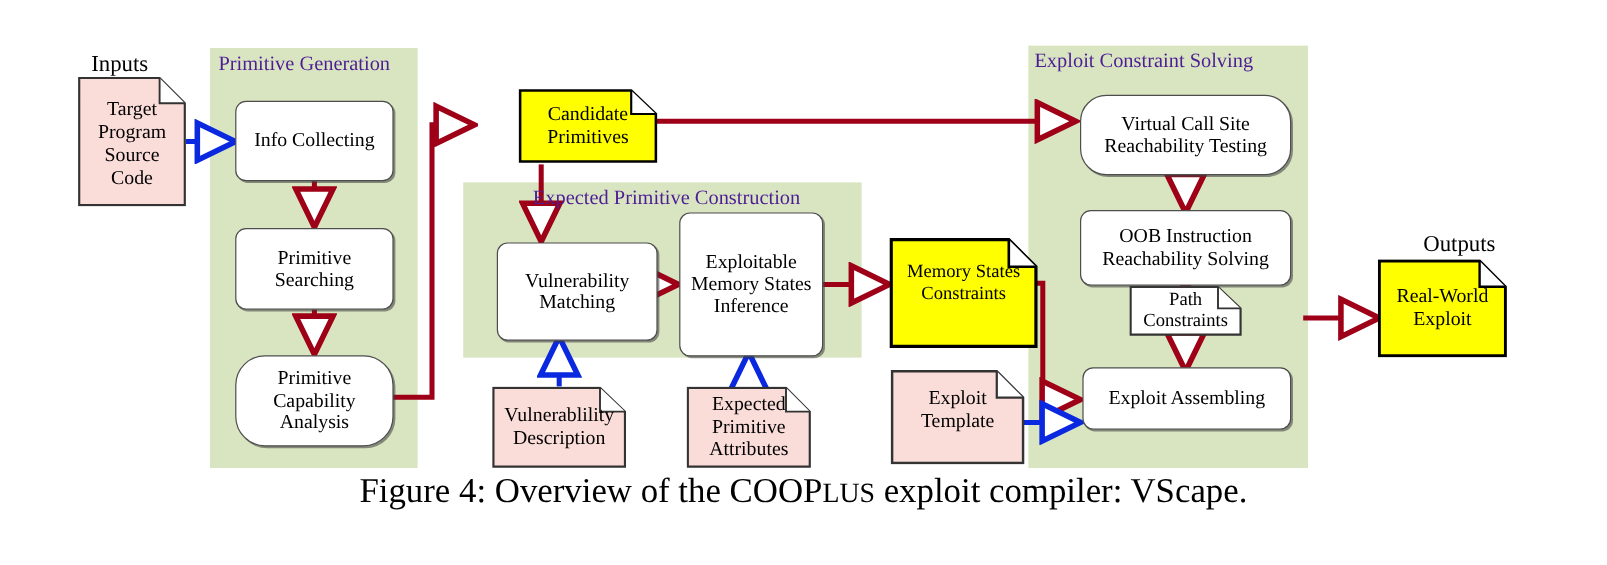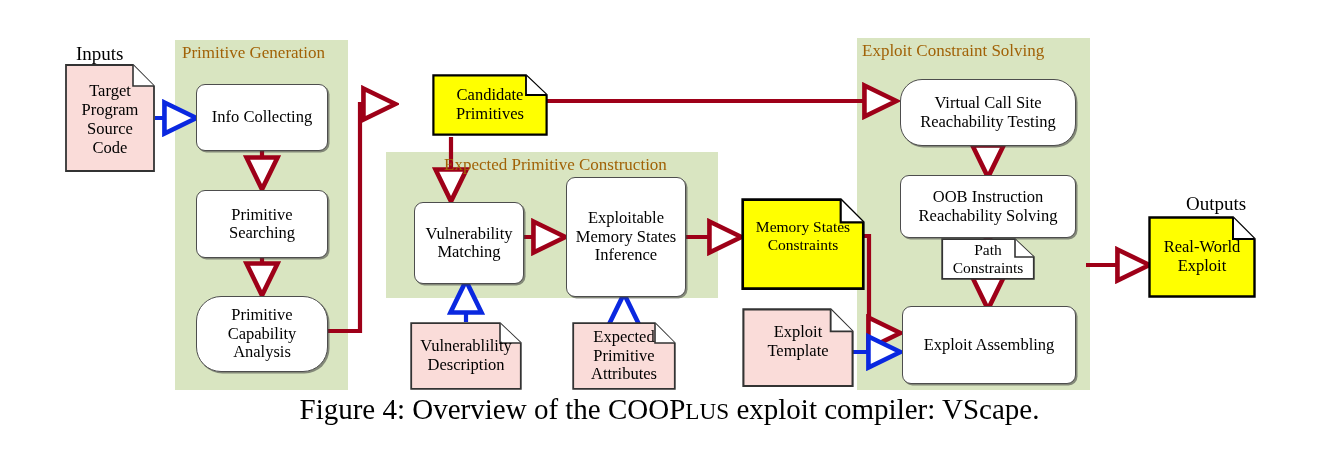--- a/index.html
+++ b/index.html
@@ -20,21 +20,21 @@
     position:absolute;
     background:#d9e5c1;
     z-index:1;
   }
   .panel-title{
     position:absolute;
     z-index:6;
     font-size:17px;
     line-height:1;
     white-space:nowrap;
-    color:#a16207;
+    color:#4c1d95;
     text-align:right;
   }
   
   .pbox{
     position:absolute;
     z-index:5;
     background:#ffffff;
     border:1.6px solid #4d4d4d;
     border-radius:9px;
     box-shadow:1.5px 1.5px 0 rgba(60,60,60,.55);
@@ -232,37 +232,37 @@
   </div>
 
   <div class="pbox" style="left:196px;top:190px;width:132px;height:68px;">
     <span>Primitive Searching</span>
   </div>
 
   <div class="pbox" style="left:196px;top:296px;width:132px;height:76px;border-radius:25px;">
     <span>Primitive Capability Analysis</span>
   </div>
 
-  <div class="pbox" style="left:414px;top:202px;width:110px;height:82px;">
+  <div class="pbox" style="left:414px;top:202px;width:134px;height:82px;">
     <span>Vulnerability Matching</span>
   </div>
 
   <div class="pbox" style="left:566px;top:177px;width:120px;height:120px;">
     <span>Exploitable Memory States Inference</span>
   </div>
 
   <div class="pbox" style="left:900px;top:79px;width:176px;height:67px;border-radius:22px;">
     <span>Virtual Call Site Reachability Testing</span>
   </div>
 
   <div class="pbox" style="left:900px;top:175px;width:176px;height:63px;">
     <span>OOB Instruction Reachability Solving</span>
   </div>
 
-  <div class="pbox" style="left:902px;top:306px;width:174px;height:78px;">
+  <div class="pbox" style="left:902px;top:306px;width:174px;height:52px;">
     <span>Exploit Assembling</span>
   </div>
 
   <div id="caption">
     <span>Figure 4: Overview of the C</span><span>OOP</span><span class="sc">LUS</span><span> exploit compiler: VScape.</span>
   </div>
 
 </div>
 
 </body></html>

